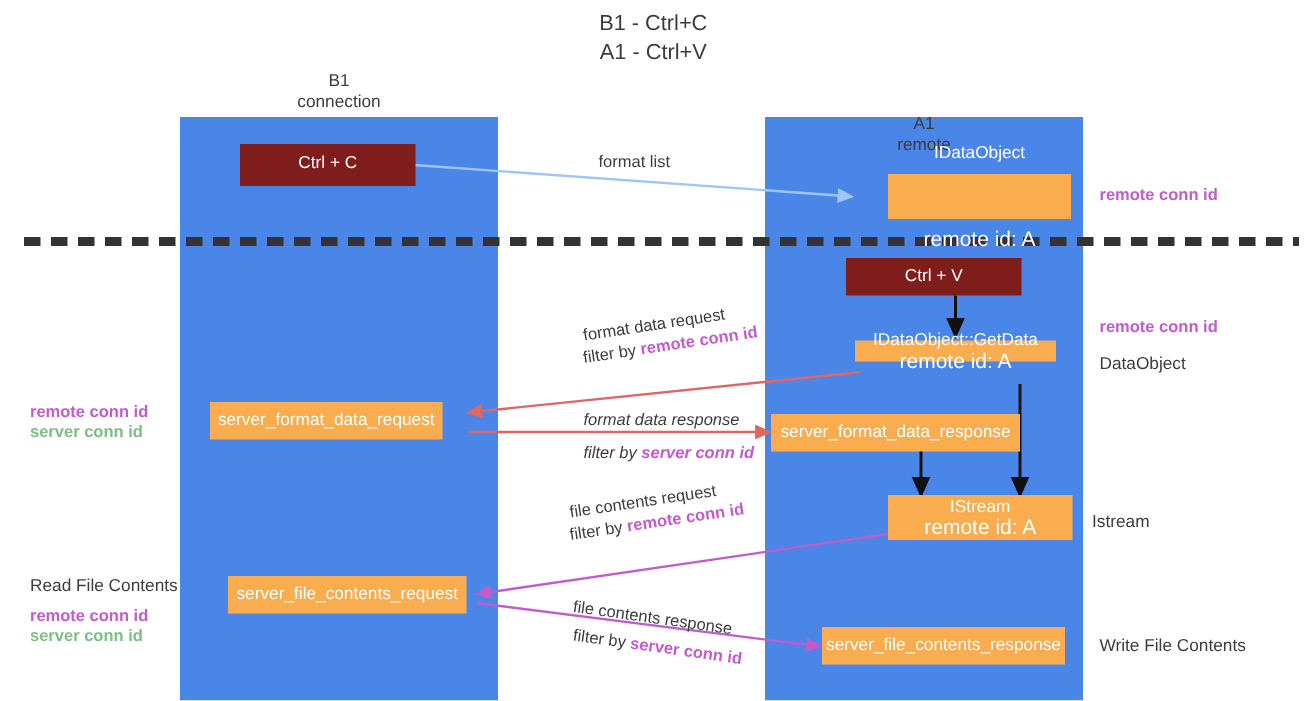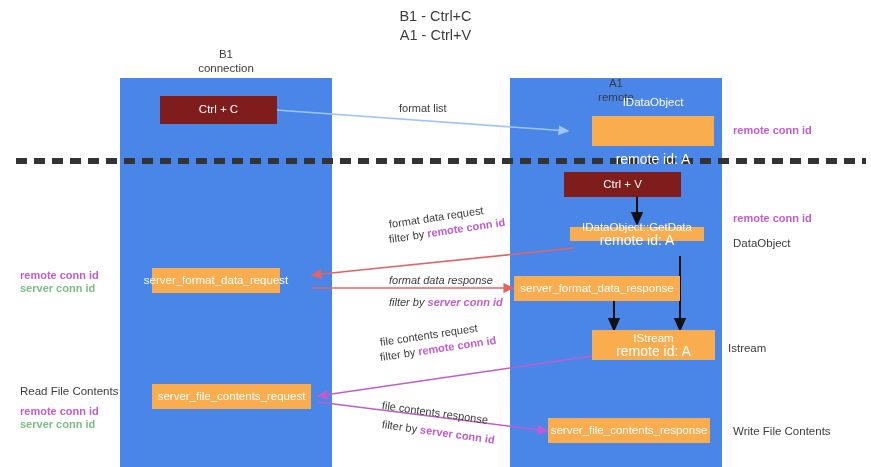--- a/index.html
+++ b/index.html
@@ -152,21 +152,21 @@
 
 <div class="abs node green" style="left:564px; top:172px; width:117px; height:25px;">
   <div>Ctrl + V</div>
 </div>
 
 <div class="abs node orange" style="left:570px; top:227px; width:134px; height:14px;">
   <div>IDataObject::GetData</div>
   <div class="sub">remote id: A</div>
 </div>
 
-<div class="abs node orange" style="left:152px; top:268px; width:128px; height:25px;">
+<div class="abs node orange" style="left:140px; top:268px; width:155px; height:25px;">
   <div>server_format_data_request</div>
 </div>
 
 <div class="abs node orange" style="left:514px; top:276px; width:166px; height:25px;">
   <div>server_format_data_response</div>
 </div>
 
 <div class="abs node orange" style="left:592px; top:330px; width:123px; height:30px;">
   <div>IStream</div>
   <div class="sub">remote id: A</div>

